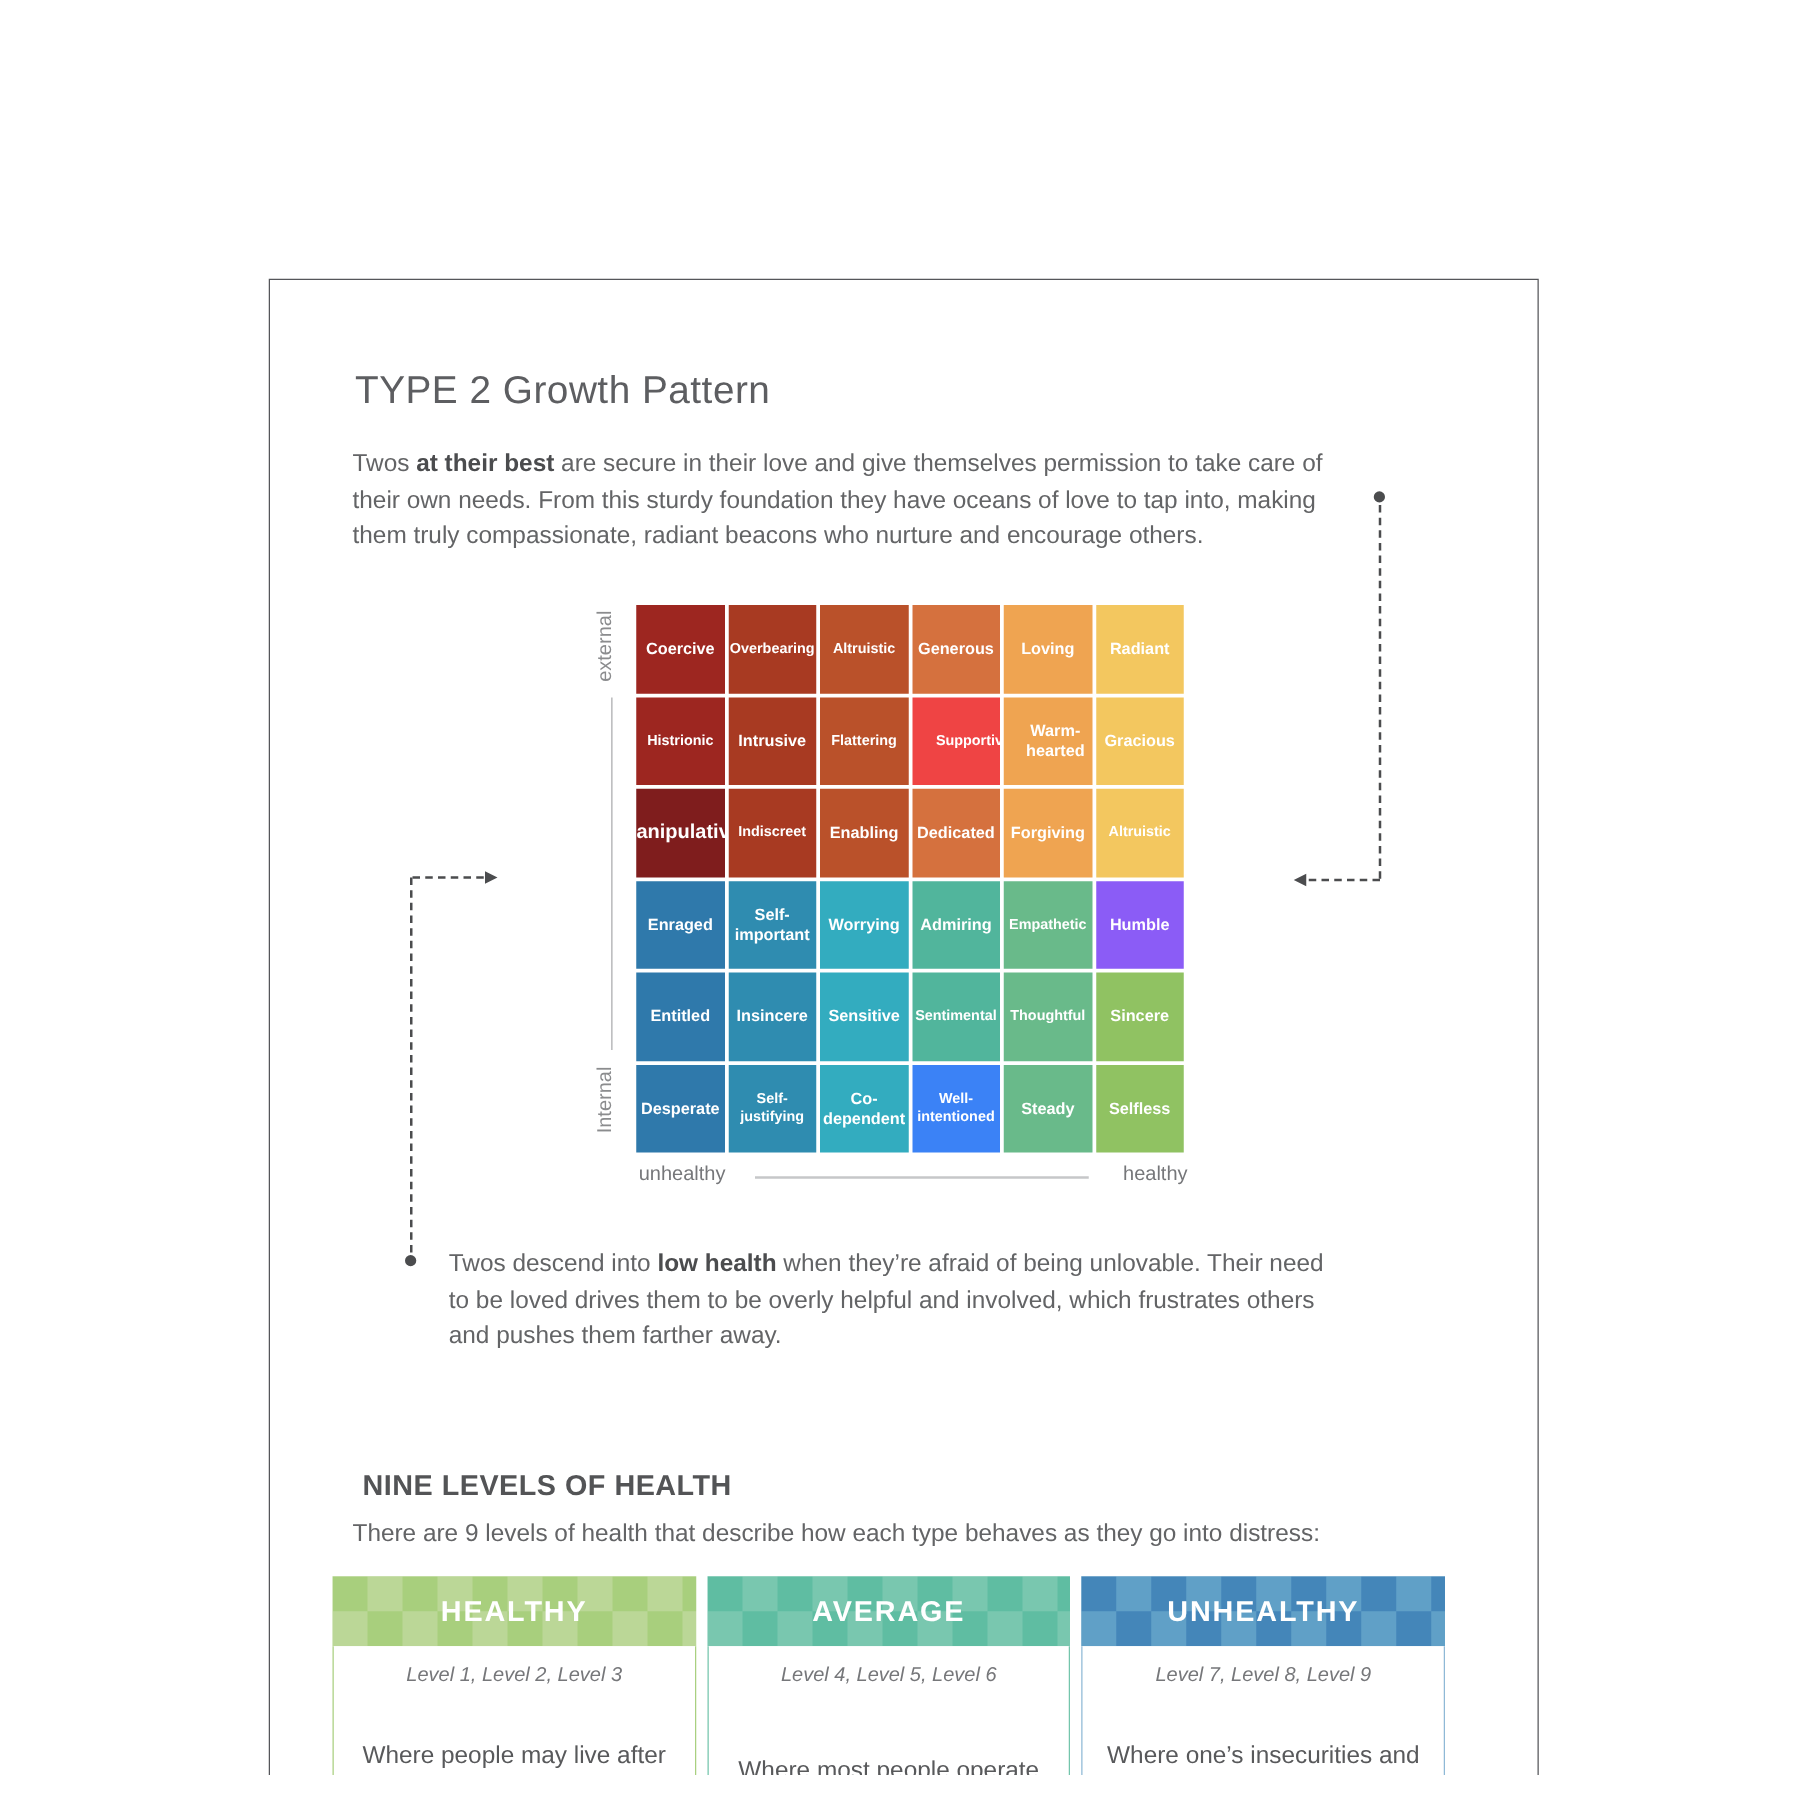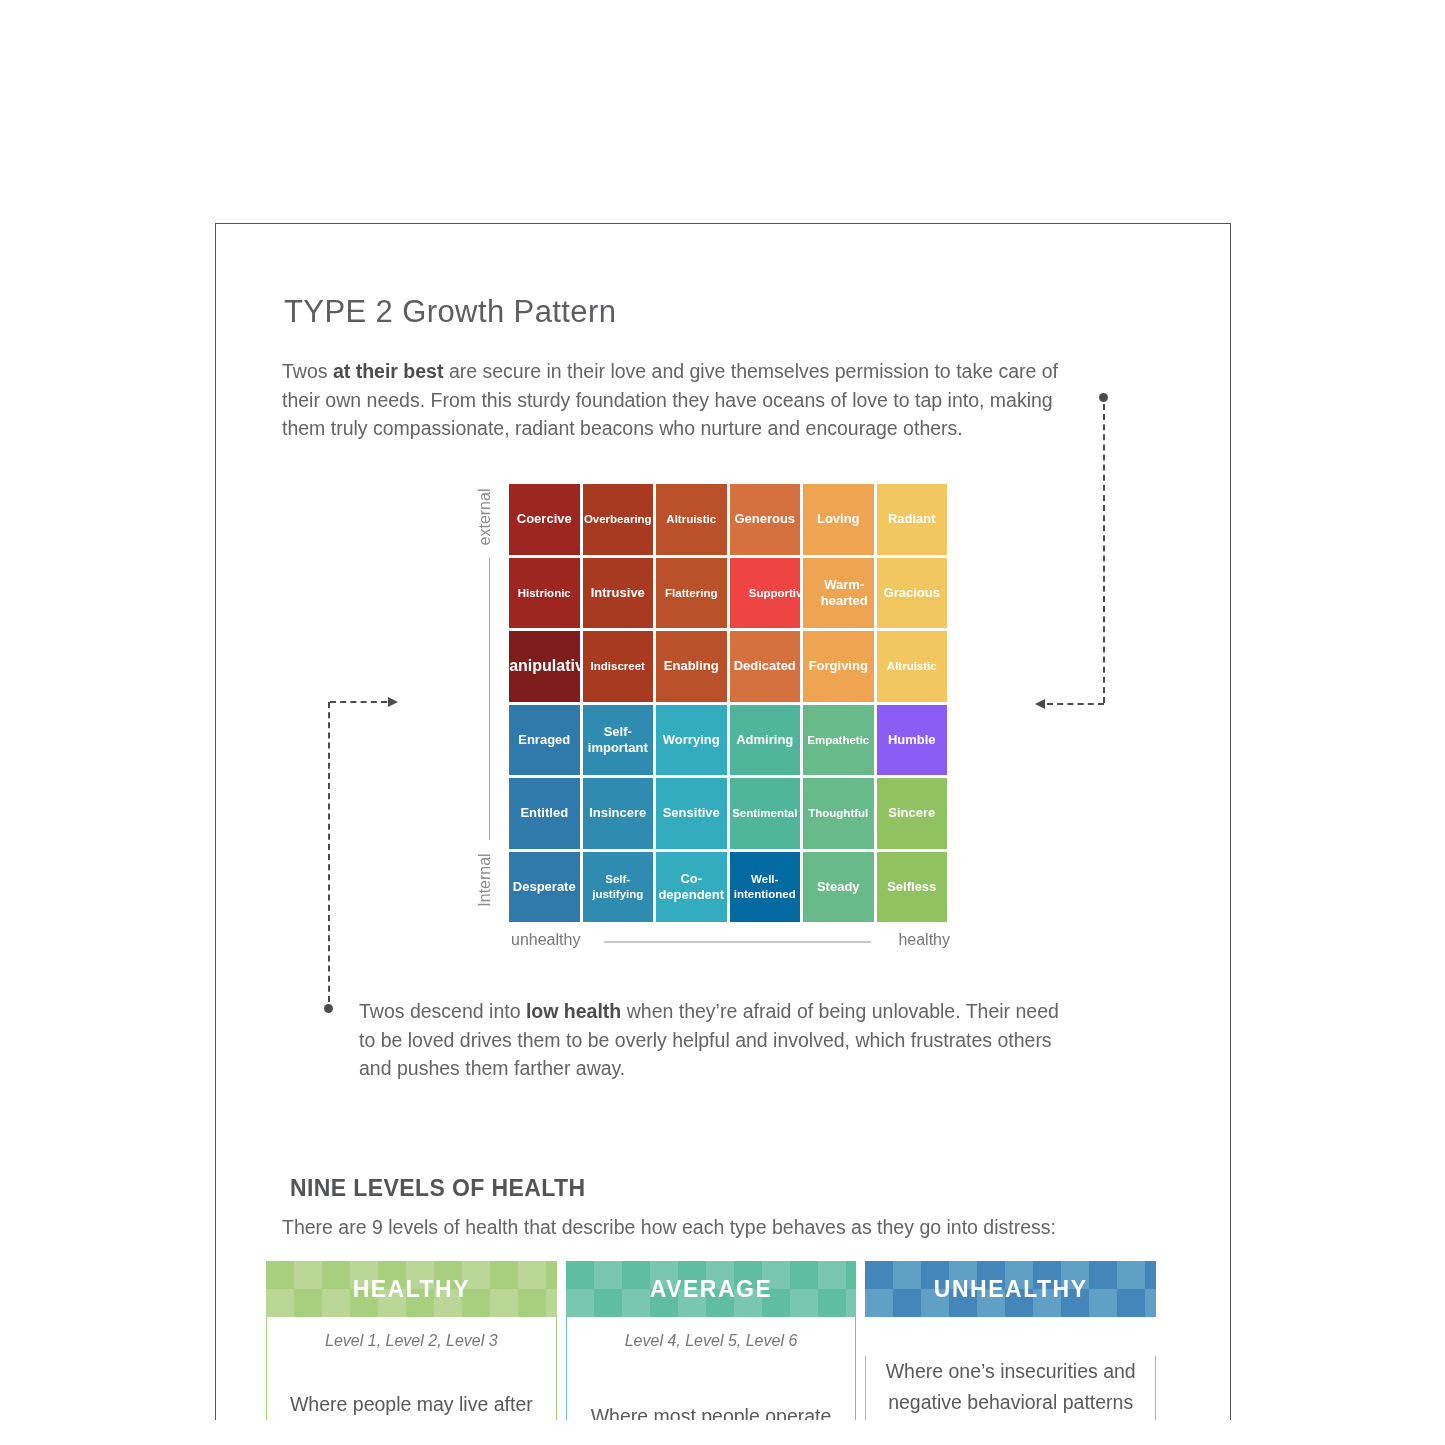--- a/index.html
+++ b/index.html
@@ -90,21 +90,21 @@
       <div class="cell" style="background: rgb(47, 140, 176); font-size: 13px;">Insincere</div>
       <div class="cell" style="background: rgb(51, 172, 191); font-size: 13px;">Sensitive</div>
       <div class="cell" style="background: rgb(81, 181, 156); font-size: 11.5px;">Sentimental</div>
       <div class="cell" style="background: rgb(105, 186, 138); font-size: 11.5px;">Thoughtful</div>
       <div class="cell" style="background: rgb(144, 194, 98); font-size: 13px;">Sincere</div>
       <div class="cell" style="background: rgb(47, 121, 171); font-size: 13px;">Desperate</div>
       <div class="cell" style="background: rgb(47, 140, 176); font-size: 11.5px;">Self-
 justifying</div>
       <div class="cell" style="background: rgb(51, 172, 191); font-size: 13px;">Co-
 dependent</div>
-      <div class="cell" style="background: #0369a1; font-size: 11.5px;">Well-
+      <div class="cell" style="background: #3b82f6; font-size: 11.5px;">Well-
 intentioned</div>
       <div class="cell" style="background: rgb(105, 186, 138); font-size: 13px;">Steady</div>
       <div class="cell" style="background: rgb(144, 194, 98); font-size: 13px;">Selfless</div>
     </div>
 
   <span class="axis-label" style="left:485px;top:517px;">external</span>
   <div class="axis-vline"></div>
   <span class="axis-label" style="left:485px;top:880px;">Internal</span>
 
   <span class="x-label" style="left:511px;">unhealthy</span>
@@ -140,18 +140,19 @@
       <div class="col-header" style="background: repeating-conic-gradient(rgb(121, 199, 175) 0%, rgb(121, 199, 175) 25%, rgb(95, 189, 162) 0%, rgb(95, 189, 162) 50%) 0% 0% / 56px 56px;">AVERAGE</div>
       <div class="col-body" style="border-color: rgb(116, 197, 172);">
         <p class="col-levels">Level 4, Level 5, Level 6</p>
         <p class="col-text lower">Where most people operate daily, regularly displaying</p>
       </div>
     </div>
 
     <div class="col">
       <div class="col-header" style="background: repeating-conic-gradient(rgb(96, 160, 199) 0%, rgb(96, 160, 199) 25%, rgb(68, 134, 185) 0%, rgb(68, 134, 185) 50%) 0% 0% / 56px 56px;">UNHEALTHY</div>
       <div class="col-body" style="border-color: rgb(143, 185, 214);">
+        <p class="col-levels">Level 7, Level 8, Level 9</p>
         <p class="col-text">Where one’s insecurities and negative behavioral patterns</p>
       </div>
     </div>
 
   </div>
 </div>
 
 </body></html>

